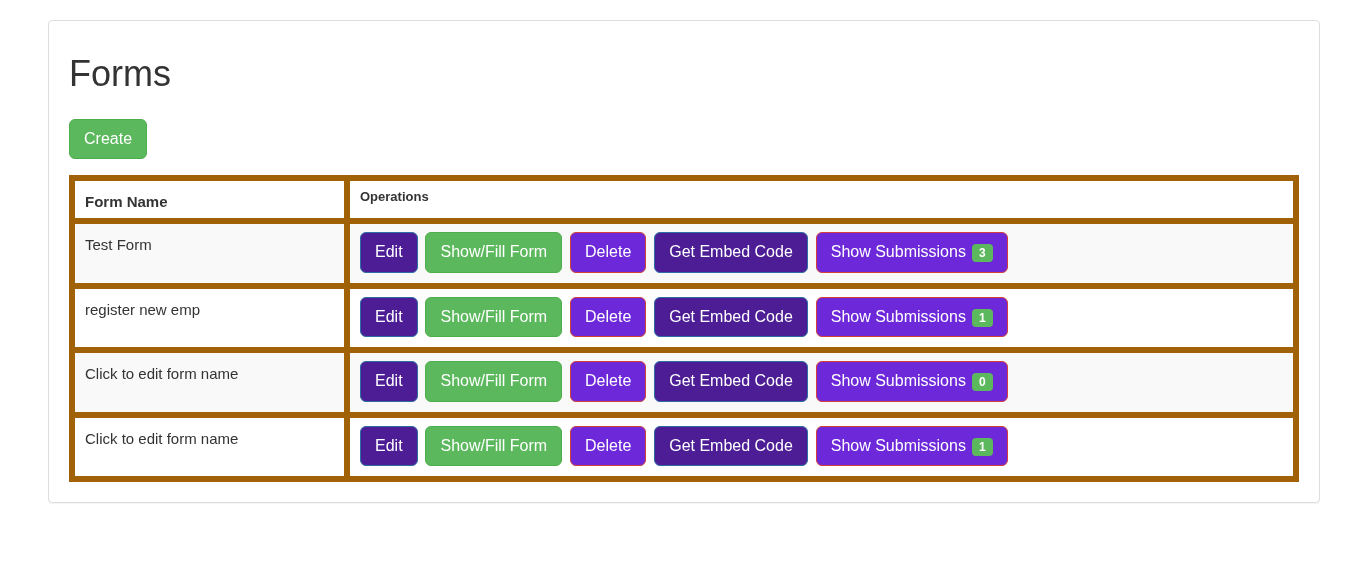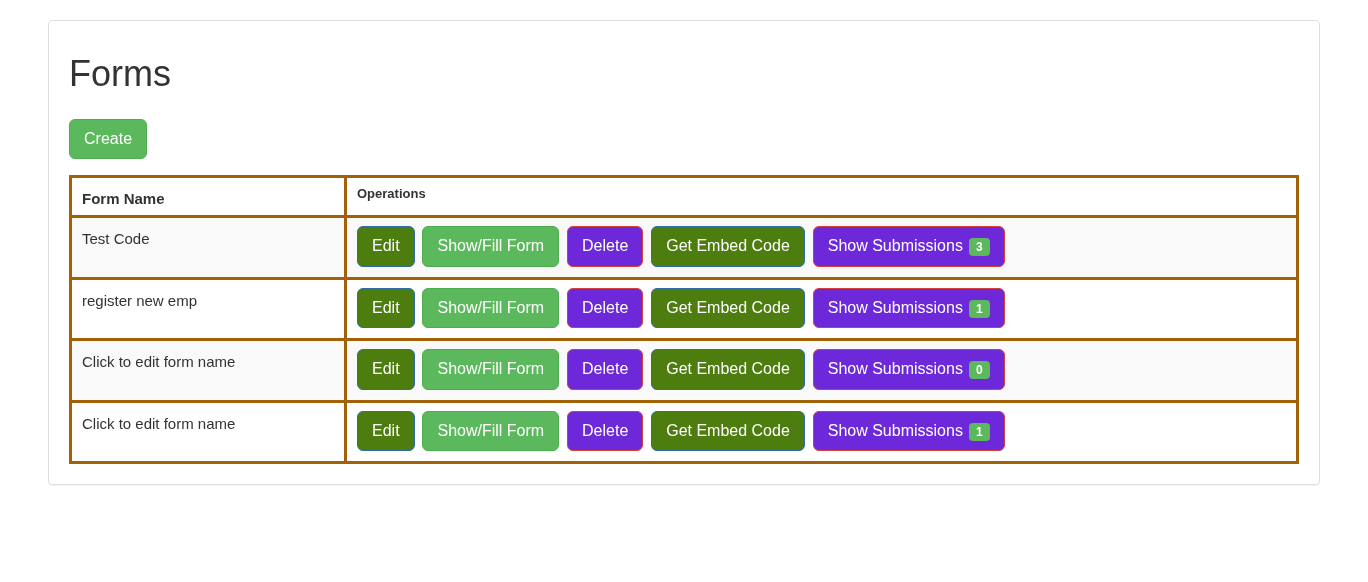--- a/index.html
+++ b/index.html
@@ -30,31 +30,31 @@
       line-height: 1.4;
       border-radius: 6px;
       border: 1px solid transparent;
       cursor: pointer;
       color: #fff;
       text-align: center;
       vertical-align: middle;
       white-space: nowrap;
     }
     .btn-success { background-color: #5cb85c; border-color: #4cae4c; }
-    .btn-primary { background-color: #4d7c0f; border-color: #2e6da4; }
+    .btn-primary { background-color: #4c1d95; border-color: #2e6da4; }
     .btn-danger  { background-color: #6d28d9; border-color: #d43f3a; }
     .create-row { margin-bottom: 16px; }
     table {
       width: 100%;
       border-collapse: collapse;
       border: 1px solid #ddd;
     }
     th, td {
       text-align: left;
-      border: 3px solid #a16207;
+      border: 6px solid #a16207;
       padding: 8px 10px;
       vertical-align: top;
     }
     th {
       font-weight: 700;
       font-size: 13px;
       background: #fff;
     }
     tbody tr:nth-child(odd) { background: #f9f9f9; }
     tbody tr:nth-child(even) { background: #fff; }
@@ -88,21 +88,21 @@
 
   <table>
     <thead>
       <tr>
         <th class="name-col">Form Name</th>
         <th>Operations</th>
       </tr>
     </thead>
     <tbody id="forms-body">
         <tr>
-          <td class="name-col">Test Code</td>
+          <td class="name-col">Test Form</td>
           <td class="ops-cell"><button class="btn btn-primary">Edit</button> <button class="btn btn-success">Show/Fill Form</button> <button class="btn btn-danger">Delete</button> <button class="btn btn-primary">Get Embed Code</button> <button class="btn btn-danger"><span>Show Submissions</span><span class="badge">3</span></button></td>
         </tr>
         <tr>
           <td class="name-col">register new emp</td>
           <td class="ops-cell"><button class="btn btn-primary">Edit</button> <button class="btn btn-success">Show/Fill Form</button> <button class="btn btn-danger">Delete</button> <button class="btn btn-primary">Get Embed Code</button> <button class="btn btn-danger"><span>Show Submissions</span><span class="badge">1</span></button></td>
         </tr>
         <tr>
           <td class="name-col">Click to edit form name</td>
           <td class="ops-cell"><button class="btn btn-primary">Edit</button> <button class="btn btn-success">Show/Fill Form</button> <button class="btn btn-danger">Delete</button> <button class="btn btn-primary">Get Embed Code</button> <button class="btn btn-danger"><span>Show Submissions</span><span class="badge">0</span></button></td>
         </tr>

